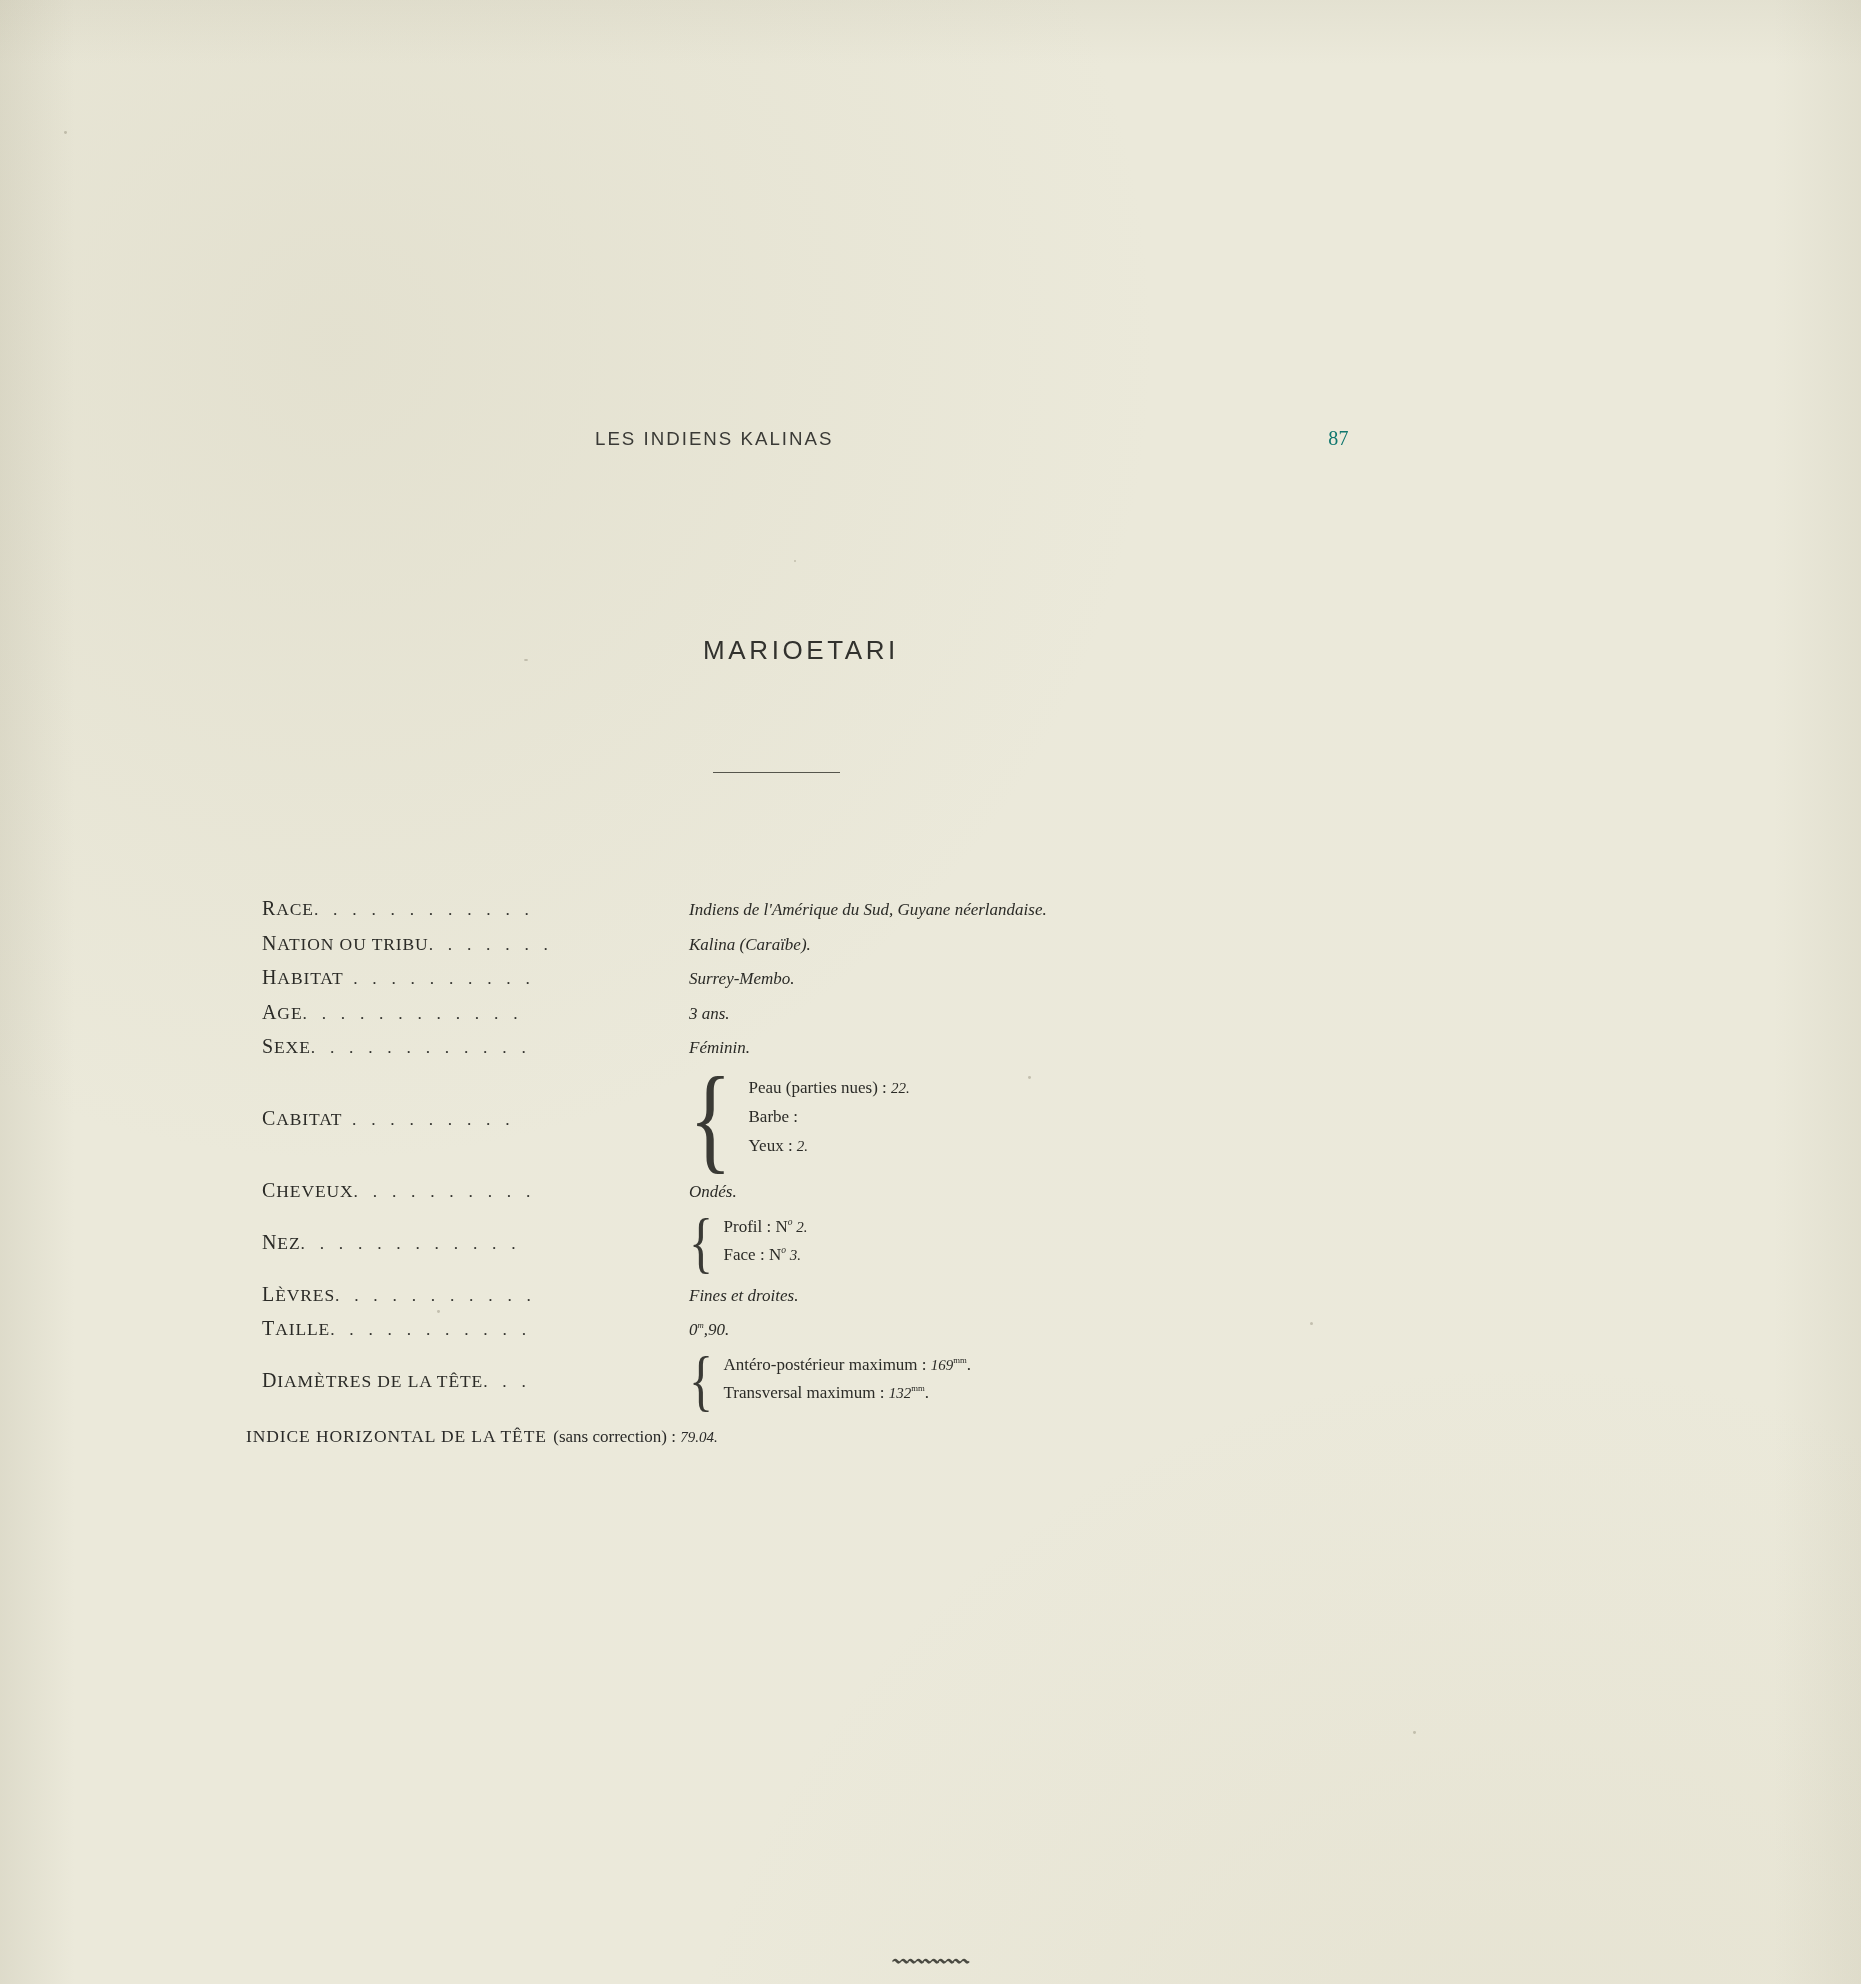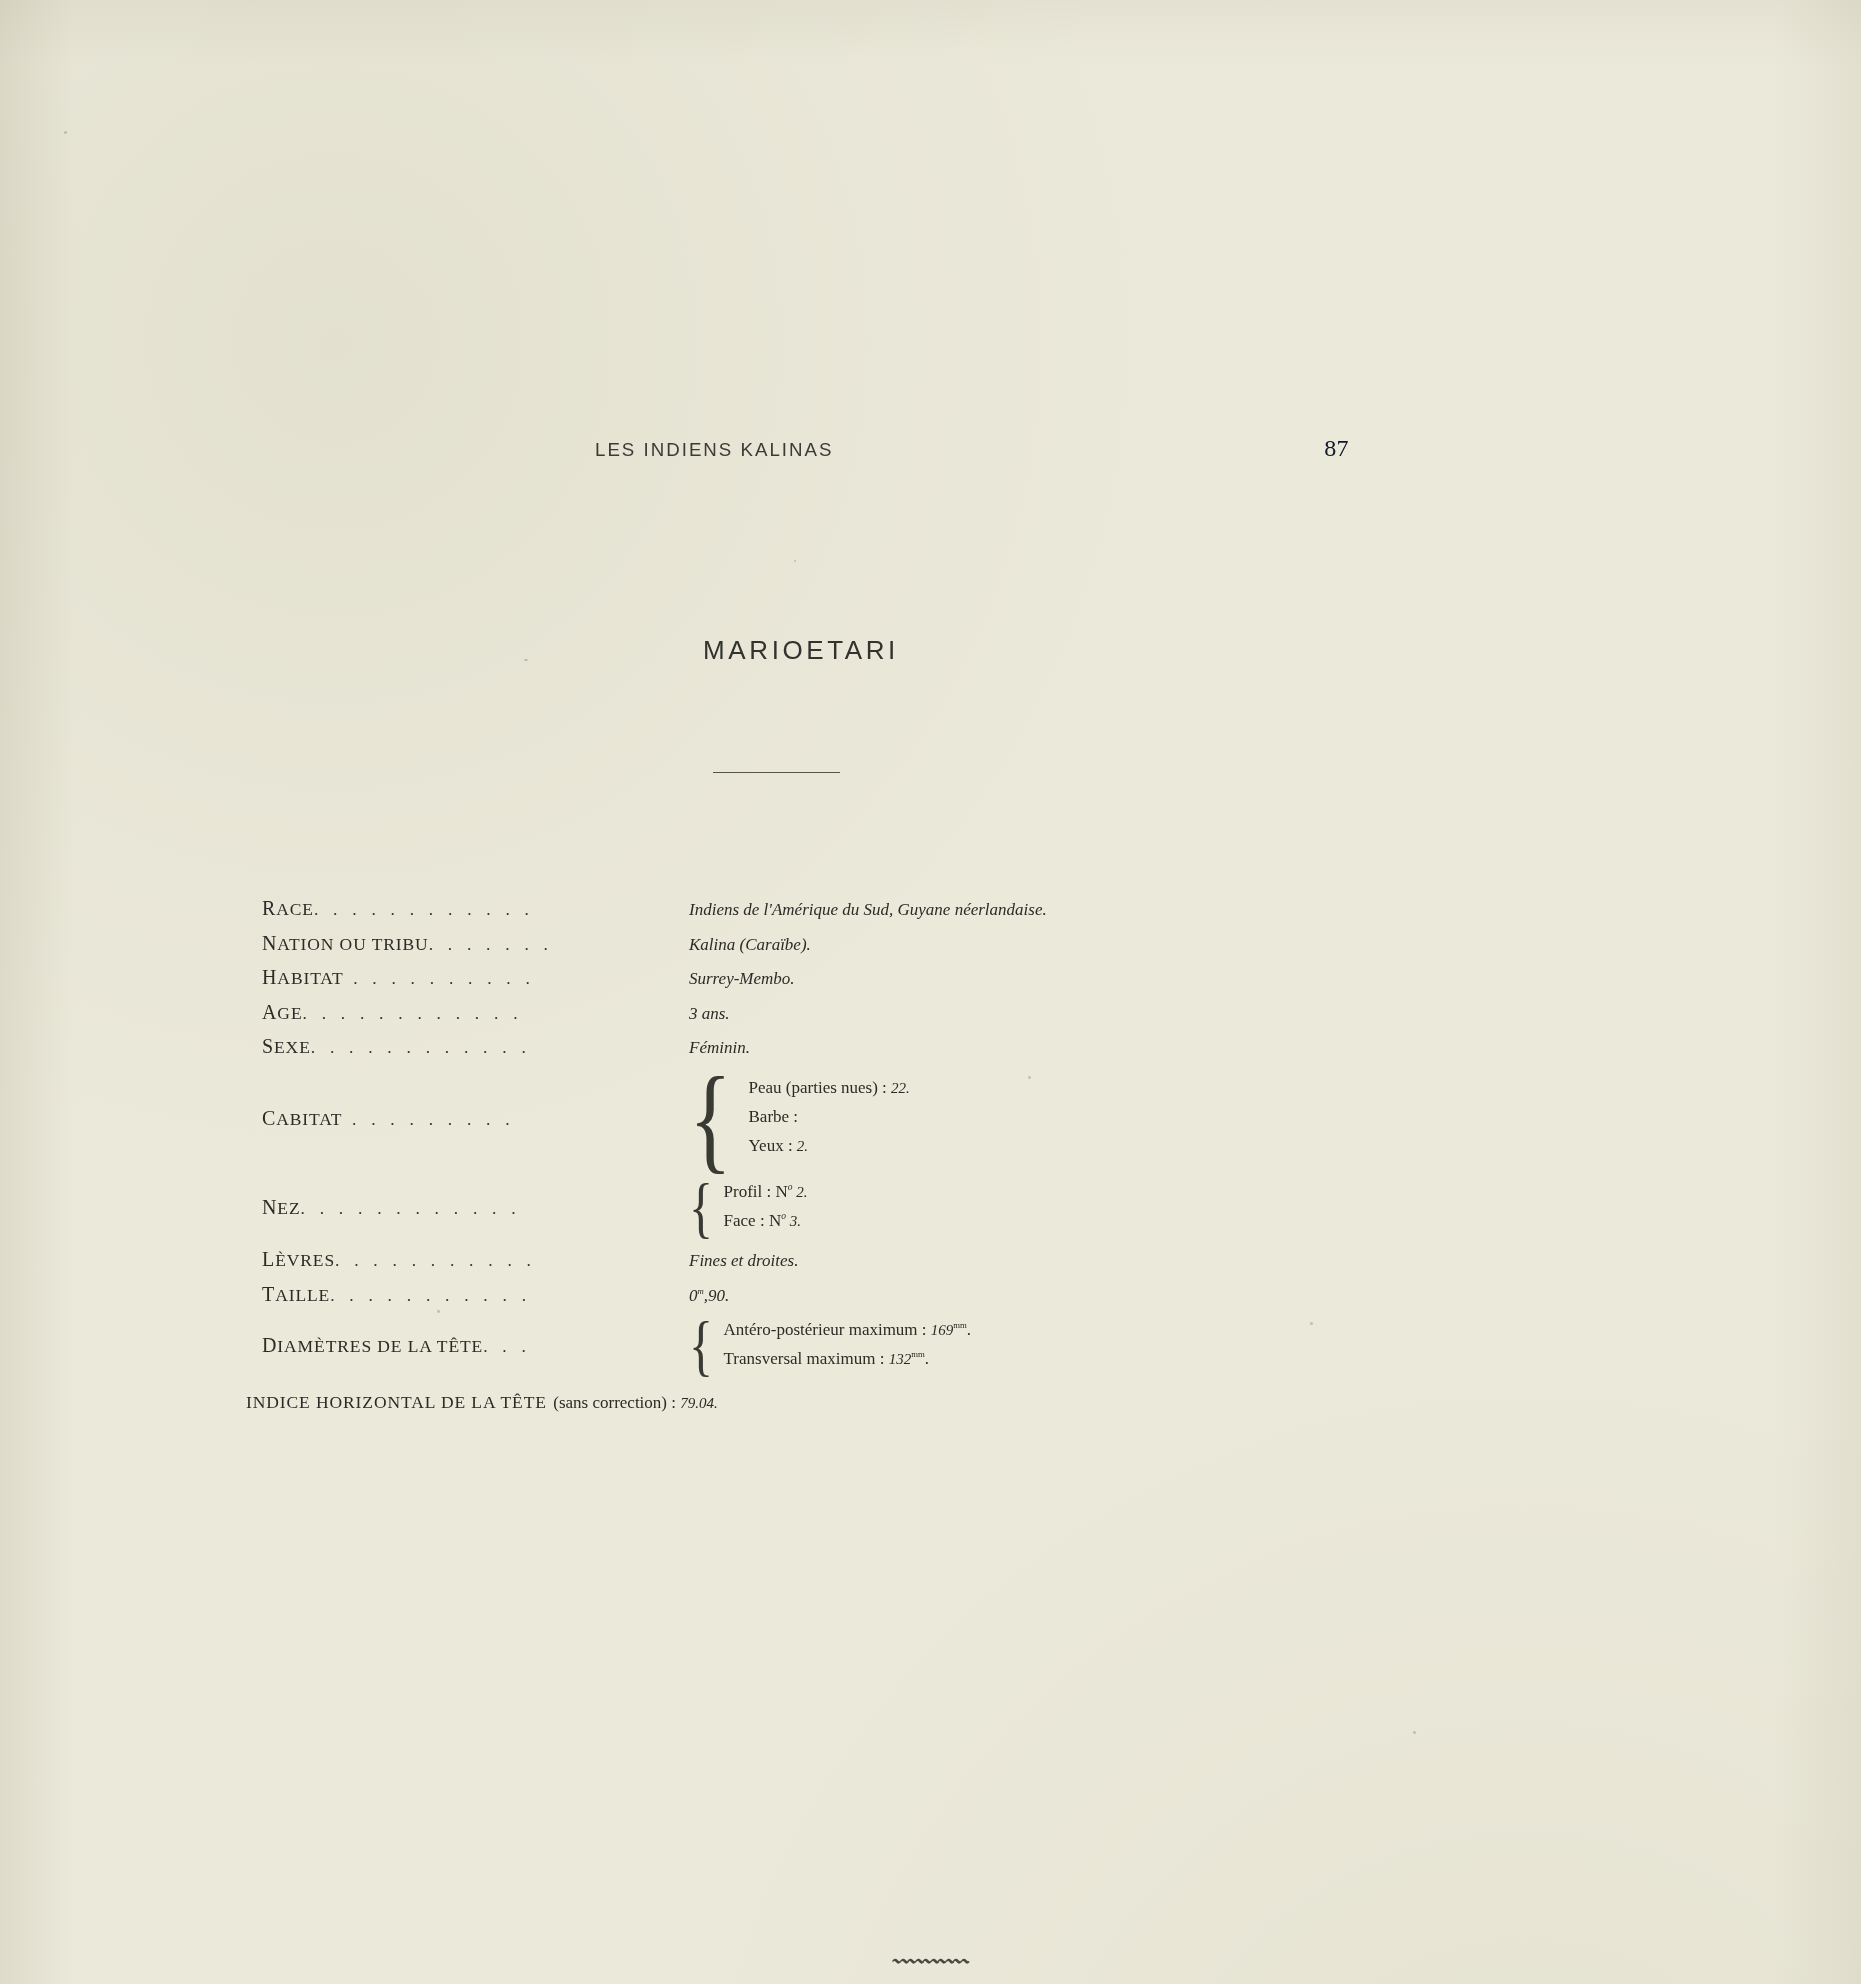--- a/index.html
+++ b/index.html
@@ -52,25 +52,24 @@
   }
   .running-title {
     font-family: "Liberation Sans", sans-serif;
     font-size: 18.7px;
     letter-spacing: 2px;
     color: #3a3a36;
     white-space: nowrap;
   }
   .page-number {
     margin-left: auto;
-    font-size: 24px;
-    color: #0f172a;
+    font-size: 20px;
+    color: #0f766e;
     font-family: "Liberation Serif", serif;
     letter-spacing: 0.4px;
-    margin-top: 8px;
   }
 
   
   .doc-title {
     position: absolute;
     top: 635px;
     left: 0;
     width: 1602px;
     text-align: center;
     font-family: "Liberation Sans", sans-serif;
@@ -259,20 +258,24 @@
     <div class="row group" style="margin-top:7.1px; margin-bottom:12px;">
       <div class="label"><span class="caps-first">C</span><span>ABITAT</span><span class="leader"> . . . . . . . . .</span></div>
       <div class="brace tall">{</div>
       <div class="sublist">
         <div class="sub"><span>Peau (parties nues) : </span><span class="small-num">22.</span></div>
         <div class="sub"><span>Barbe :</span></div>
         <div class="sub"><span>Yeux : </span><span class="small-num">2.</span></div>
       </div>
     </div>
 
+    <div class="row">
+      <div class="label"><span class="caps-first">C</span><span>HEVEUX</span><span class="leader">. . . . . . . . . .</span></div>
+      <div class="value italic">Ondés.</div>
+    </div>
 
     <div class="row group" style="margin-top:5.6px;">
       <div class="label"><span class="caps-first">N</span><span>EZ</span><span class="leader">. . . . . . . . . . . .</span></div>
       <div class="brace med">{</div>
       <div class="sublist">
         <div class="sub"><span>Profil : N</span><span class="sup">o</span><span class="small-num"> 2.</span></div>
         <div class="sub"><span>Face : N</span><span class="sup">o</span><span class="small-num"> 3.</span></div>
       </div>
     </div>
 

